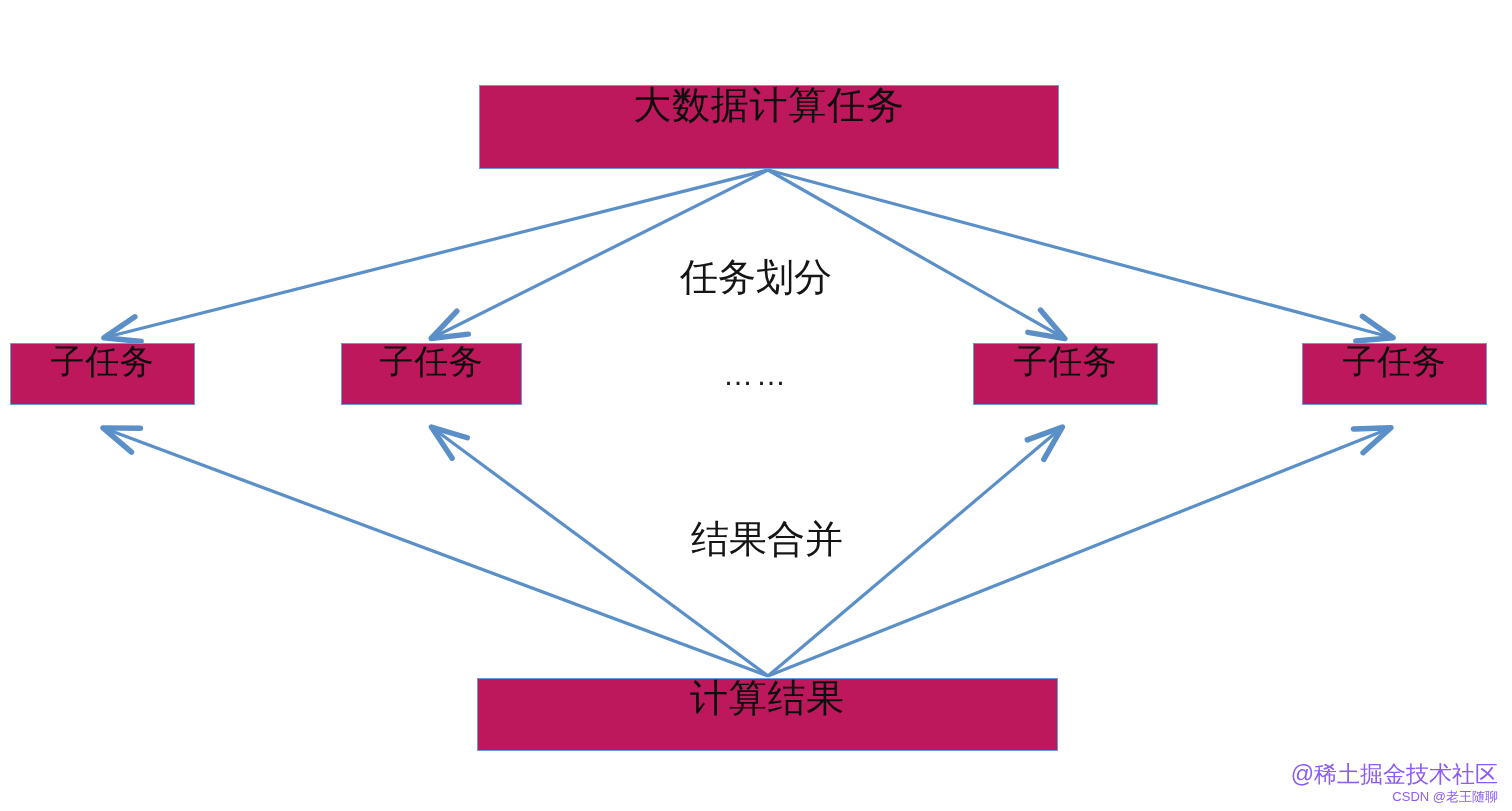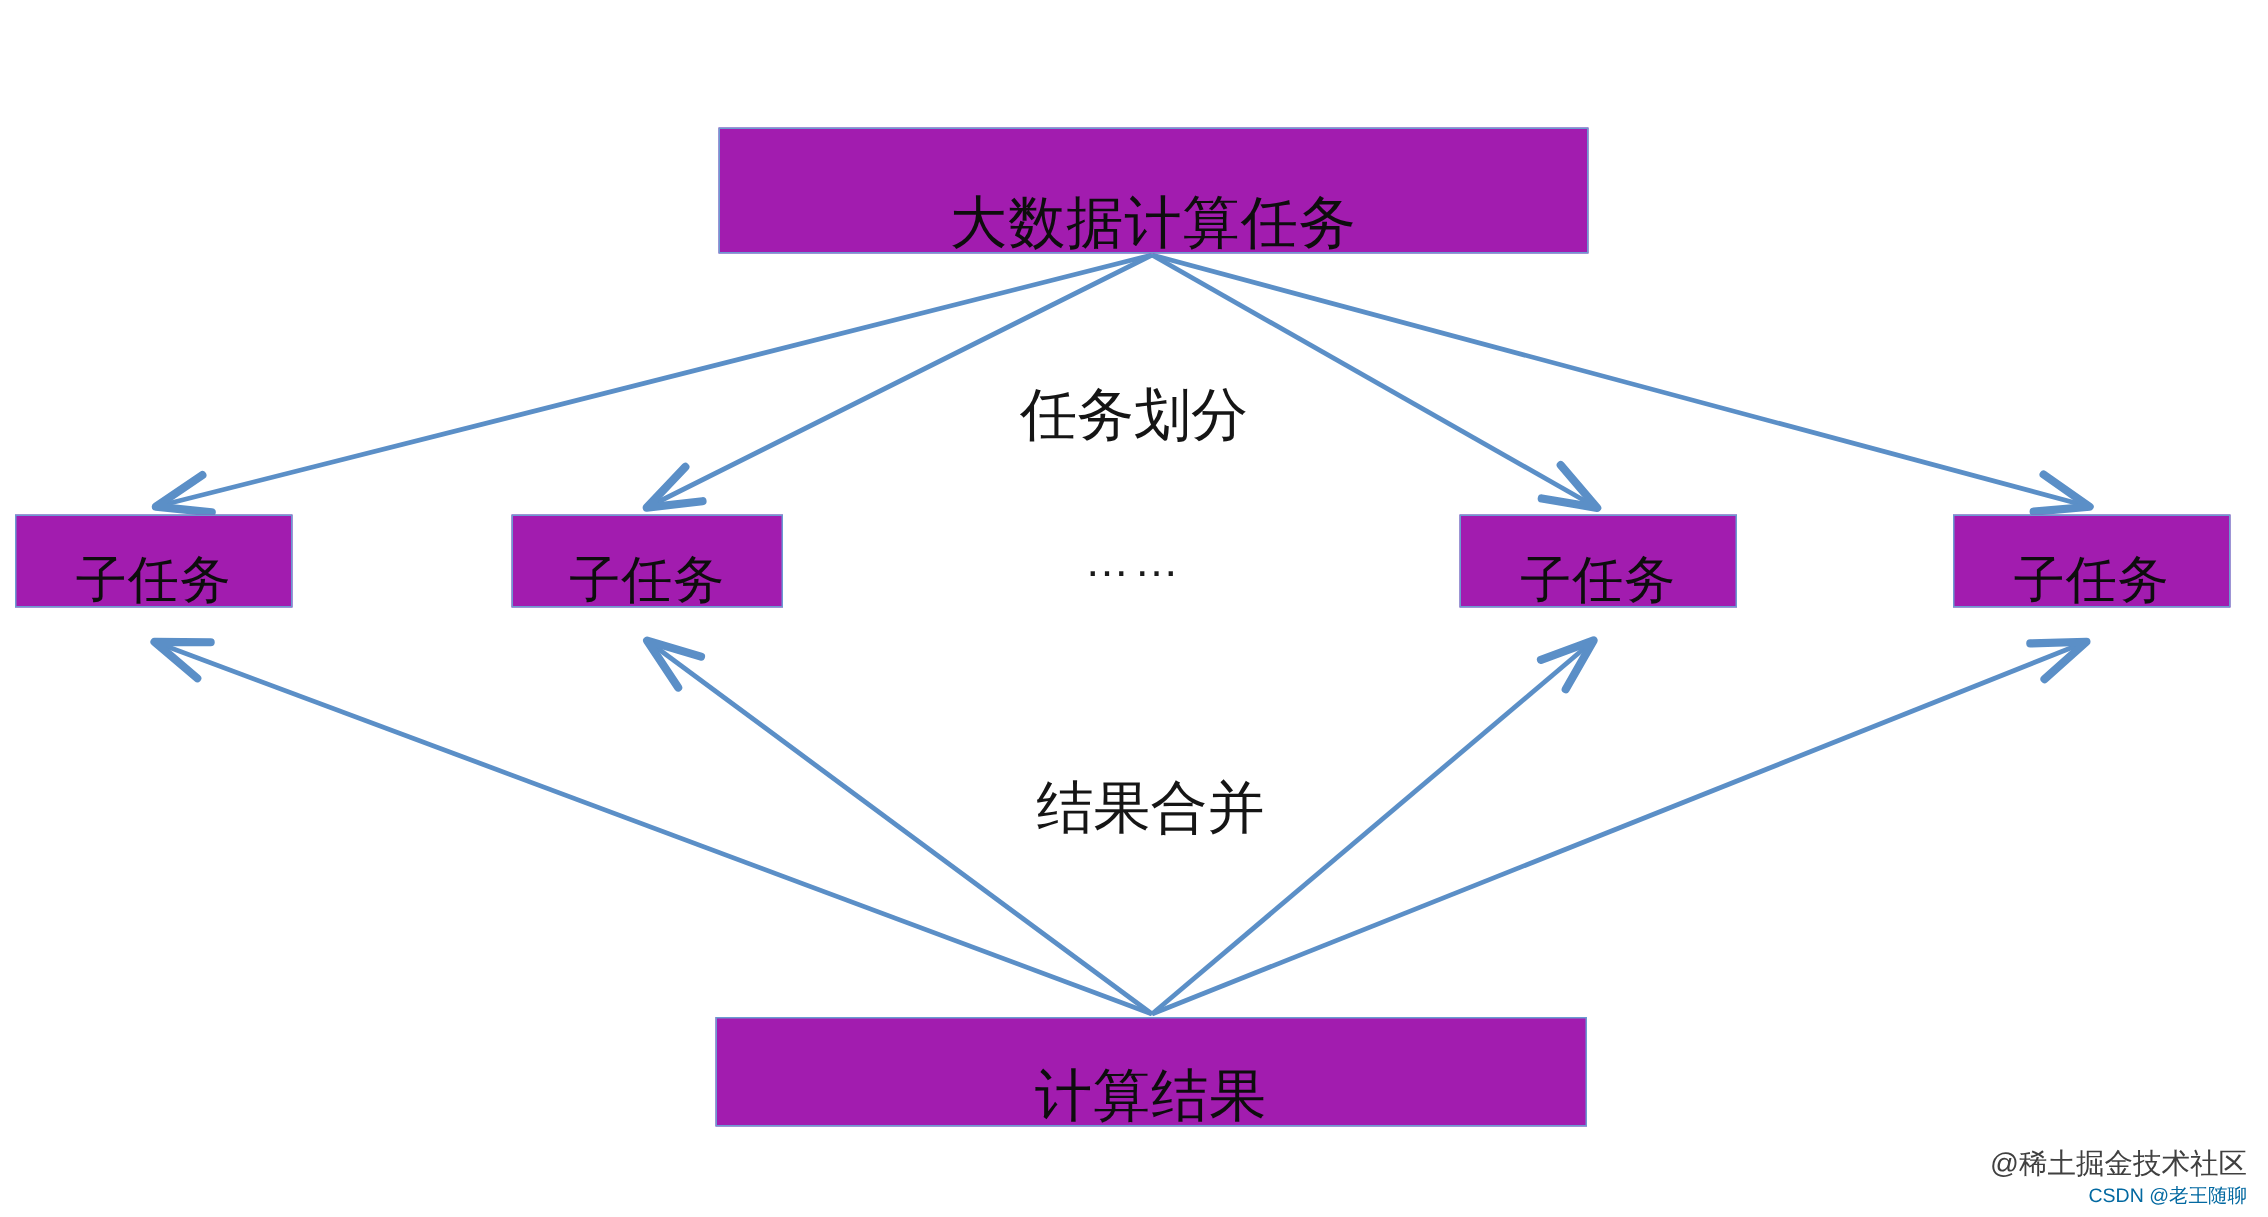--- a/index.html
+++ b/index.html
@@ -22,25 +22,25 @@
     position: absolute;
     left: 0;
     top: 0;
     width: 1512px;
     height: 811px;
     pointer-events: none;
   }
   .node-box {
     position: absolute;
     display: flex;
-    align-items: flex-end;
+    align-items: flex-start;
     justify-content: center;
     color: #0d0d0d;
     box-sizing: border-box;
-    background: #a21caf;
+    background: #be185d;
     border: 1px solid #6b9bd2;
     line-height: 1;
   }
   .node-label {
     display: block;
     white-space: nowrap;
     letter-spacing: 0.02em;
   }
   
   #box-root {
@@ -101,27 +101,27 @@
     position: absolute;
     right: 14px;
     bottom: 6px;
     text-align: right;
     color: #d6d6d6;
     line-height: 1.25;
     user-select: none;
   }
   #watermark .wm-main {
     display: block;
-    font-size: 19px;
-    color: #404040;
+    font-size: 23px;
+    color: #8b5cf6;
   }
   #watermark .wm-sub {
     display: block;
     font-size: 13px;
-    color: #0369a1;
+    color: #8b5cf6;
   }
 </style>
 </head>
 <body>
 
 <div id="canvas">
 
   <svg id="arrow-layer" viewBox="0 0 1512 811" xmlns="http://www.w3.org/2000/svg">
     <defs>
       <marker id="ah" markerWidth="14" markerHeight="14" refX="11" refY="5" orient="auto" markerUnits="strokeWidth">

